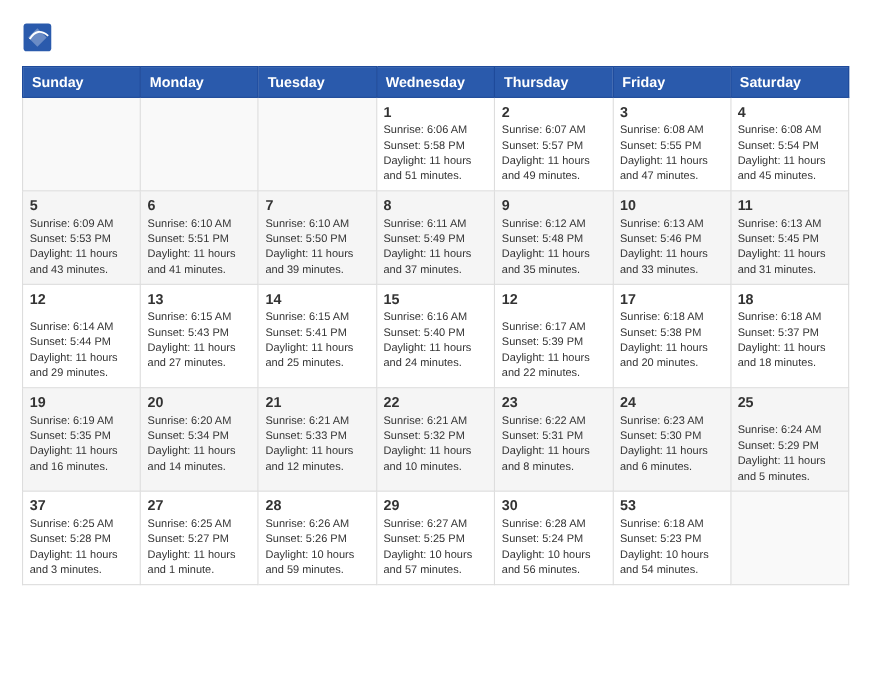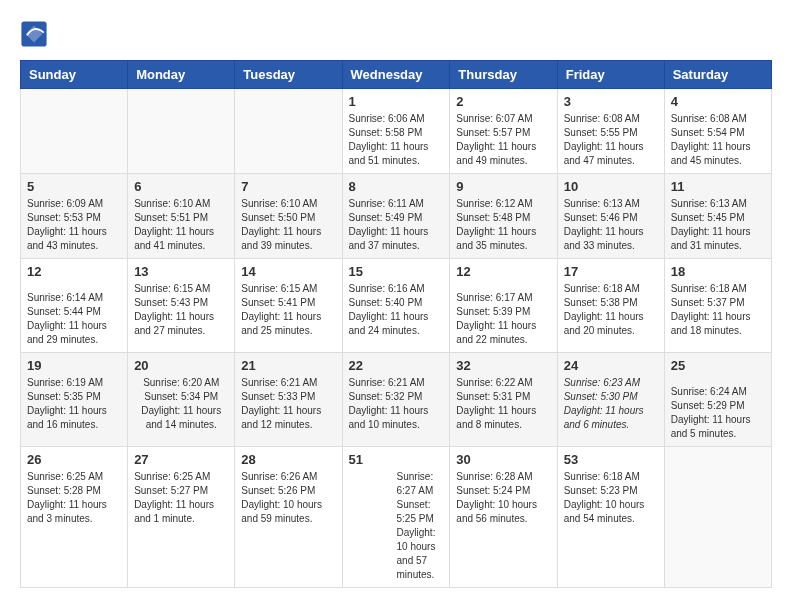--- a/index.html
+++ b/index.html
@@ -264,86 +264,86 @@
         <tr>
           <td>
             <span class="day-number">19</span>
             <div class="day-info" style="white-space: pre-line;">Sunrise: 6:19 AM
 Sunset: 5:35 PM
 Daylight: 11 hours
 and 16 minutes.</div>
           </td>
           <td>
             <span class="day-number">20</span>
-            <div class="day-info" style="white-space: pre-line; text-align: center;">Sunrise: 6:20 AM
+            <div class="day-info" style="white-space: pre-line;">Sunrise: 6:20 AM
 Sunset: 5:34 PM
 Daylight: 11 hours
 and 14 minutes.</div>
           </td>
           <td>
             <span class="day-number">21</span>
             <div class="day-info" style="white-space: pre-line;">Sunrise: 6:21 AM
 Sunset: 5:33 PM
 Daylight: 11 hours
 and 12 minutes.</div>
           </td>
           <td>
             <span class="day-number">22</span>
             <div class="day-info" style="white-space: pre-line;">Sunrise: 6:21 AM
 Sunset: 5:32 PM
 Daylight: 11 hours
 and 10 minutes.</div>
           </td>
           <td>
-            <span class="day-number">32</span>
+            <span class="day-number">23</span>
             <div class="day-info" style="white-space: pre-line;">Sunrise: 6:22 AM
 Sunset: 5:31 PM
 Daylight: 11 hours
 and 8 minutes.</div>
           </td>
           <td>
             <span class="day-number">24</span>
-            <div class="day-info" style="white-space: pre-line; font-style: italic;">Sunrise: 6:23 AM
+            <div class="day-info" style="white-space: pre-line;">Sunrise: 6:23 AM
 Sunset: 5:30 PM
 Daylight: 11 hours
 and 6 minutes.</div>
           </td>
           <td>
             <span class="day-number">25</span>
             <div class="day-info" style="white-space: pre-line; margin-top: 12px;">Sunrise: 6:24 AM
 Sunset: 5:29 PM
 Daylight: 11 hours
 and 5 minutes.</div>
           </td>
         </tr>
         <tr>
           <td>
-            <span class="day-number">26</span>
+            <span class="day-number">37</span>
             <div class="day-info" style="white-space: pre-line;">Sunrise: 6:25 AM
 Sunset: 5:28 PM
 Daylight: 11 hours
 and 3 minutes.</div>
           </td>
           <td>
             <span class="day-number">27</span>
             <div class="day-info" style="white-space: pre-line;">Sunrise: 6:25 AM
 Sunset: 5:27 PM
 Daylight: 11 hours
 and 1 minute.</div>
           </td>
           <td>
             <span class="day-number">28</span>
             <div class="day-info" style="white-space: pre-line;">Sunrise: 6:26 AM
 Sunset: 5:26 PM
 Daylight: 10 hours
 and 59 minutes.</div>
           </td>
           <td>
-            <span class="day-number">51</span>
-            <div class="day-info" style="white-space: pre-line; margin-left: 48px;">Sunrise: 6:27 AM
+            <span class="day-number">29</span>
+            <div class="day-info" style="white-space: pre-line;">Sunrise: 6:27 AM
 Sunset: 5:25 PM
 Daylight: 10 hours
 and 57 minutes.</div>
           </td>
           <td>
             <span class="day-number">30</span>
             <div class="day-info" style="white-space: pre-line;">Sunrise: 6:28 AM
 Sunset: 5:24 PM
 Daylight: 10 hours
 and 56 minutes.</div>

